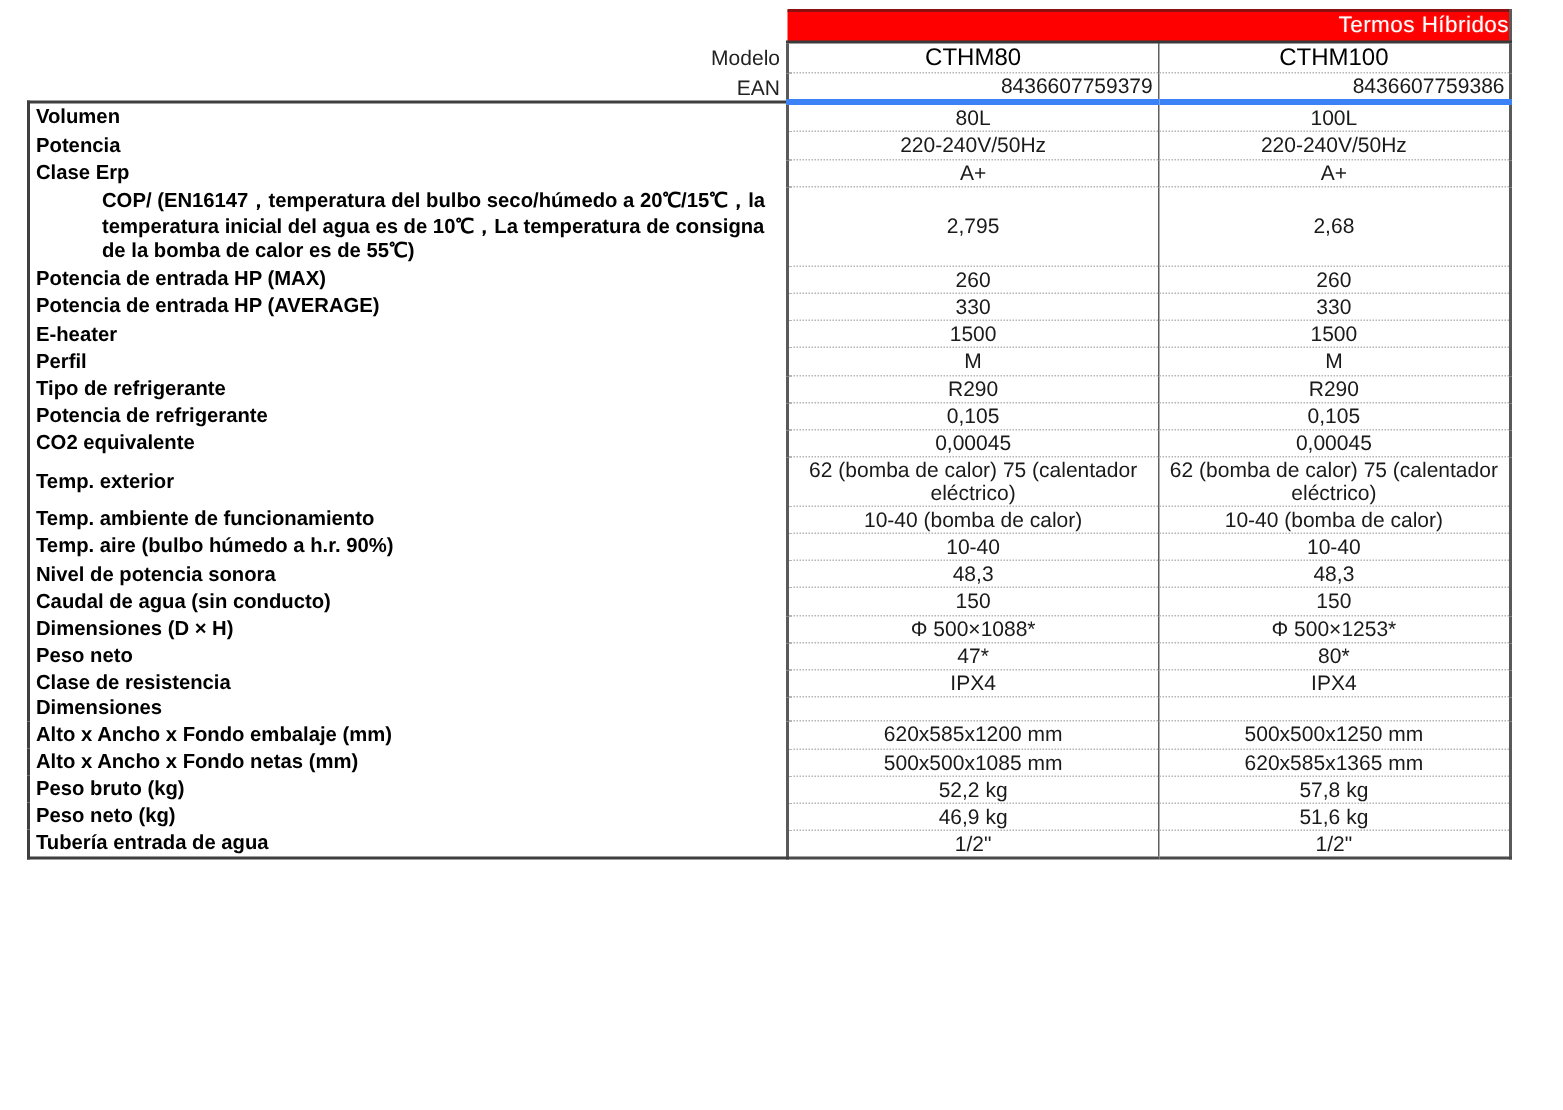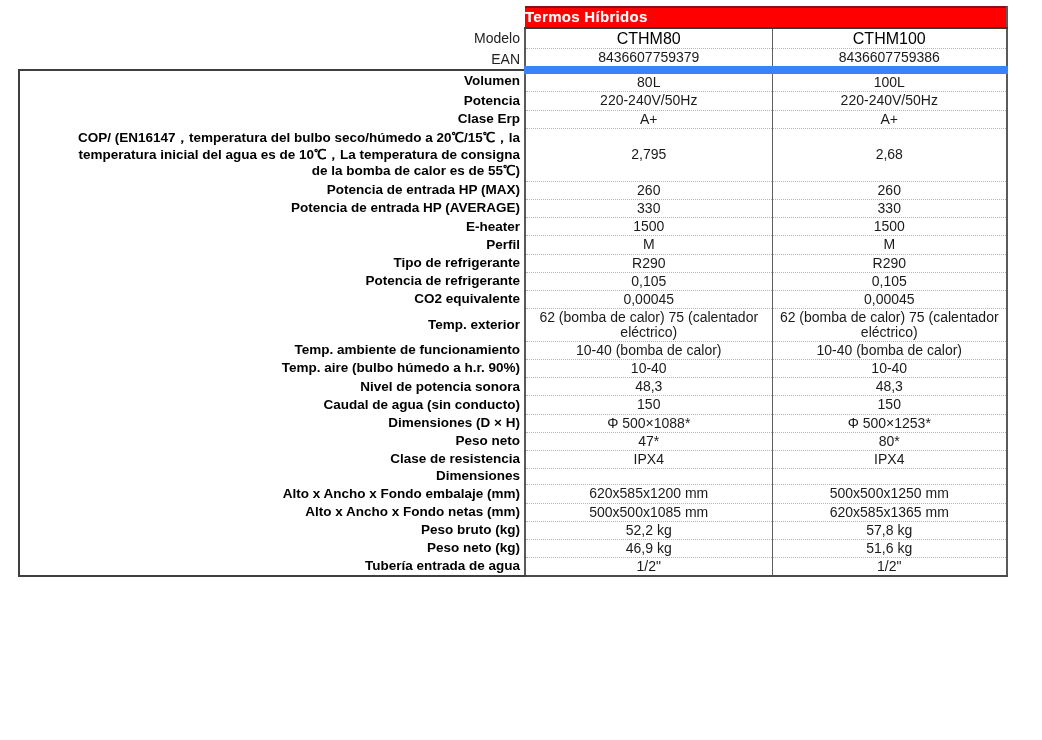--- a/index.html
+++ b/index.html
@@ -38,21 +38,21 @@
 
   td {
     padding: 0;
     vertical-align: middle;
     font-size: 13.5px;
     line-height: 1.08;
   }
 
   
   td.label {
-    text-align: right;
+    text-align: left;
     font-weight: bold;
     padding: 1px 4px 1px 4px;
     white-space: normal;
     border-left: 2px solid #3f3f3f;
     border-right: 2px solid #5a5a5a;
   }
   td.label.nobox {
     border-left: none;
     border-right: 2px solid #5a5a5a;
     font-weight: normal;
@@ -76,29 +76,30 @@
   td.val.mid {
     border-right: 1px solid #5f5f5f;
   }
   td.val.head {
     font-weight: normal;
     font-size: 16px;
     border-bottom: 1px dotted #b5b5b5;
     color: #000;
   }
   td.val.ean {
-    border-bottom: 8px solid #3b82f6;
+    border-bottom: 4px solid #3b82f6;
+    text-align: right;
   }
 
   
   td.banner {
     background: #ff0000;
     color: #ffffff;
-    font-weight: bold;
-    text-align: left;
+    font-weight: normal;
+    text-align: right;
     font-size: 15px;
     letter-spacing: 0.3px;
     height: 19px;
     border-top: 2px solid #8d1010;
     border-right: 2px solid #5a5a5a;
     border-bottom: 2px solid #3a3a3a;
     text-shadow: 0 0 1px rgba(255,255,255,0.35);
   }
   td.spacer-left {
     border: none;

